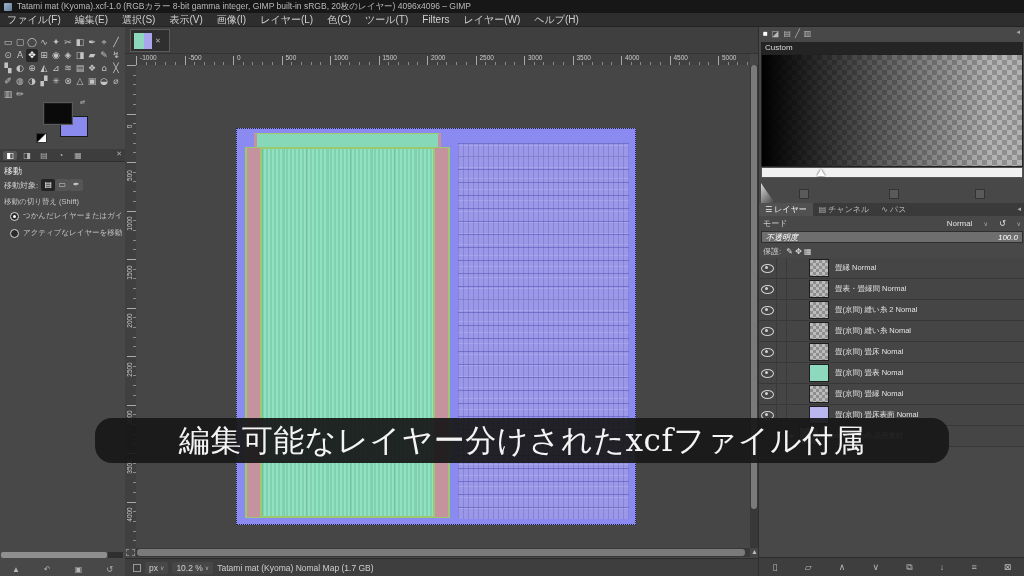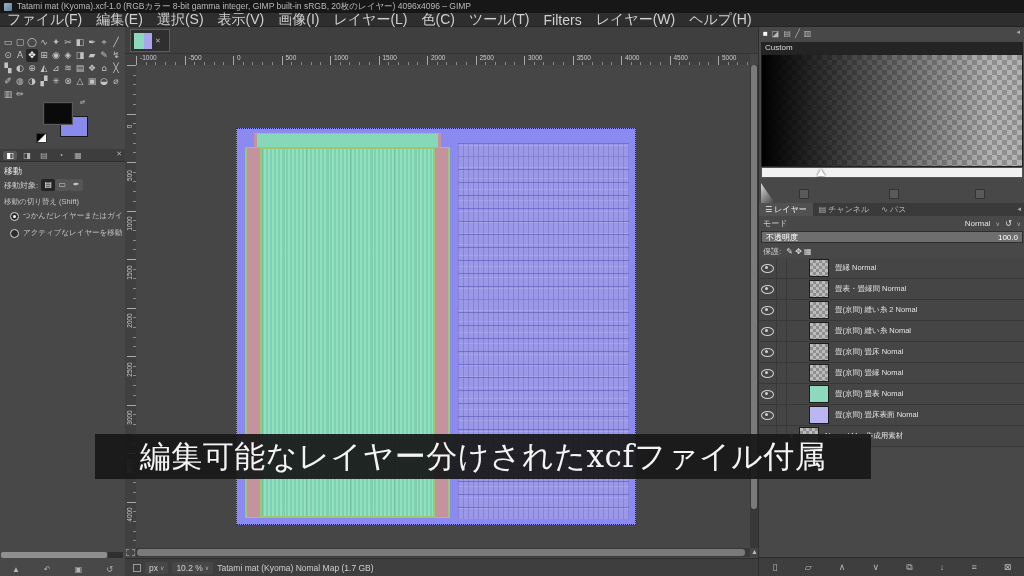--- a/index.html
+++ b/index.html
@@ -7,21 +7,21 @@
     font-family:"Liberation Sans","DejaVu Sans",sans-serif;color:#d8d8d8;
     -webkit-font-smoothing:antialiased;}
 
   
   .titlebar{position:absolute;left:0;top:0;width:1024px;height:13px;background:#171717;
     display:flex;align-items:center;gap:5px;padding-left:4px;box-sizing:border-box;}
   .app-ico{width:8px;height:8px;background:linear-gradient(135deg,#9fb4c8,#5f7f9d);border-radius:1px;flex:0 0 auto;}
   .title-text{font-size:8.5px;color:#b9b9b9;white-space:nowrap;}
   .menubar{position:absolute;left:0;top:13px;width:1024px;height:14px;background:#2e2e2e;
     display:flex;align-items:center;border-bottom:1px solid #242424;box-sizing:border-box;}
-  .menu-item{font-size:14px;color:#cfcfcf;padding:0 7px;cursor:default;}
+  .menu-item{font-size:10px;color:#cfcfcf;padding:0 7px;cursor:default;}
 
   
   .left-dock{position:absolute;left:0;top:27px;width:125px;height:549px;background:#484848;}
   .toolgrid{position:absolute;left:2px;top:9px;width:121px;display:flex;flex-wrap:wrap;}
   .tool{width:12px;height:13px;font-size:9px;line-height:13px;text-align:center;color:#c3c3c3;
     font-family:"DejaVu Sans",sans-serif;}
   .tool.selected{background:#262626;color:#fff;border-radius:2px;}
   .colorarea{position:absolute;left:36px;top:74px;width:56px;height:42px;}
   .fg-swatch{position:absolute;left:8px;top:2px;width:26px;height:19px;border:1px solid #1a1a1a;box-shadow:0 0 0 1px #5a5a5a;}
   .bg-swatch{position:absolute;left:24px;top:15px;width:26px;height:19px;border:1px solid #1a1a1a;}
@@ -119,23 +119,23 @@
     background:linear-gradient(135deg,#ddd,#333);clip-path:polygon(0 0,0 100%,100% 100%);}
   .grad-btn{position:absolute;top:162px;width:8px;height:8px;background:#5a5a5a;border:1px solid #333;}
 
   .layers-panel{position:absolute;left:0;top:176px;width:266px;bottom:0;}
   .lp-tabs{position:absolute;left:0;top:0;width:266px;height:13px;background:#3a3a3a;display:flex;align-items:center;}
   .lp-tab{font-size:8px;color:#b8b8b8;padding:0 6px;height:13px;line-height:13px;display:flex;gap:2px;align-items:center;}
   .lp-tab.sel{background:#515151;color:#f2f2f2;}
   .lp-menu{position:absolute;right:4px;top:2px;font-size:7px;color:#aaa;}
   .mode-row{position:absolute;left:0;top:13px;width:266px;height:14px;display:flex;align-items:center;font-size:8px;color:#ccc;
     padding:0 4px;box-sizing:border-box;}
-  .mode-right{margin-left:auto;display:flex;align-items:center;gap:5px;color:#e2e2e2;}
+  .mode-right{margin-left:auto;display:flex;align-items:center;gap:11px;color:#e2e2e2;}
   .opacity-row{position:absolute;left:2px;top:28px;width:262px;height:12px;background:#6e6e6e;border:1px solid #2e2e2e;
-    display:flex;align-items:center;font-size:8px;color:#fff;padding:0 4px;box-sizing:border-box;}
+    display:flex;align-items:center;font-size:8px;color:#fff;padding:0 4px;box-sizing:border-box;font-style:italic;}
   .opacity-val{margin-left:auto;}
   .lock-row{position:absolute;left:0;top:42px;width:266px;height:12px;display:flex;align-items:center;gap:5px;
     font-size:8px;color:#ccc;padding:0 4px;box-sizing:border-box;}
   .lock-row .lk{font-size:8px;color:#ddd;}
   .rows{position:absolute;left:0;top:55px;width:266px;}
   .lrow{position:relative;width:266px;height:21px;display:flex;align-items:center;background:#454545;
     border-bottom:1px solid rgba(0,0,0,.18);box-sizing:border-box;}
   .lrow.sel{background:#232323;}
   .eye-cell{width:17px;height:21px;display:flex;align-items:center;justify-content:center;border-right:1px solid #3a3a3a;flex:0 0 auto;}
   .link-cell{width:9px;height:21px;border-right:1px solid #3a3a3a;flex:0 0 auto;}
@@ -148,22 +148,22 @@
   .t-lavender{background:#b9b6f0;}
   .t-purple{background:#8a8aee;}
   .t-olive{background:linear-gradient(105deg,#95a565 55%,#bfa273 55%);}
   .t-group{background:linear-gradient(to right,#8ed8bd 55%,#a9a6ee 55%);border:1px solid #cfcfcf;}
   .lname{font-size:7.5px;color:#e3e3e3;margin-left:6px;white-space:nowrap;}
   .lp-bottom{position:absolute;left:0;bottom:0;width:266px;height:18px;background:#3e3e3e;border-top:1px solid #2c2c2c;
     display:flex;justify-content:space-around;align-items:center;}
   .lp-bottom span{font-size:9px;color:#b9b9b9;}
 
   
-  .overlay-band{position:absolute;left:95px;top:434px;width:776px;height:45px;background:rgba(24,24,24,.93);
-    display:flex;align-items:center;justify-content:center;z-index:50;}
+  .overlay-band{position:absolute;left:95px;top:418px;width:854px;height:45px;background:rgba(24,24,24,.93);
+    display:flex;align-items:center;justify-content:center;z-index:50;border-radius:17px;}
   .overlay-band div{font-family:"DejaVu Serif","Liberation Serif",serif;font-size:31px;color:#f4f4f4;
     white-space:nowrap;letter-spacing:0.5px;}
 </style>
 </head>
 <body>
 
 <div class="screen">
 
   <div class="titlebar">
     <span class="app-ico"></span>
@@ -434,31 +434,31 @@
             <span class="expander"></span>
             <span class="thumb t-checker" style="margin-left: 12px;"></span>
             <span class="lname">畳(京間) 畳床 Nomal</span>
           </div>
           <div class="lrow">
             <span class="eye-cell">
               <span class="eye"></span>
             </span>
             <span class="link-cell"></span>
             <span class="expander"></span>
-            <span class="thumb t-checker" style="margin-left: 12px;"></span>
-            <span class="lname">畳(京間) 畳縁 Nomal</span>
-          </div>
-          <div class="lrow">
-            <span class="eye-cell">
-              <span class="eye"></span>
-            </span>
-            <span class="link-cell"></span>
-            <span class="expander"></span>
             <span class="thumb t-teal" style="margin-left: 12px;"></span>
             <span class="lname">畳(京間) 畳表 Nomal</span>
+          </div>
+          <div class="lrow">
+            <span class="eye-cell">
+              <span class="eye"></span>
+            </span>
+            <span class="link-cell"></span>
+            <span class="expander"></span>
+            <span class="thumb t-checker" style="margin-left: 12px;"></span>
+            <span class="lname">畳(京間) 畳縁 Nomal</span>
           </div>
           <div class="lrow">
             <span class="eye-cell">
               <span class="eye"></span>
             </span>
             <span class="link-cell"></span>
             <span class="expander"></span>
             <span class="thumb t-lavender" style="margin-left: 12px;"></span>
             <span class="lname">畳(京間) 畳床表面 Nomal</span>
           </div>

